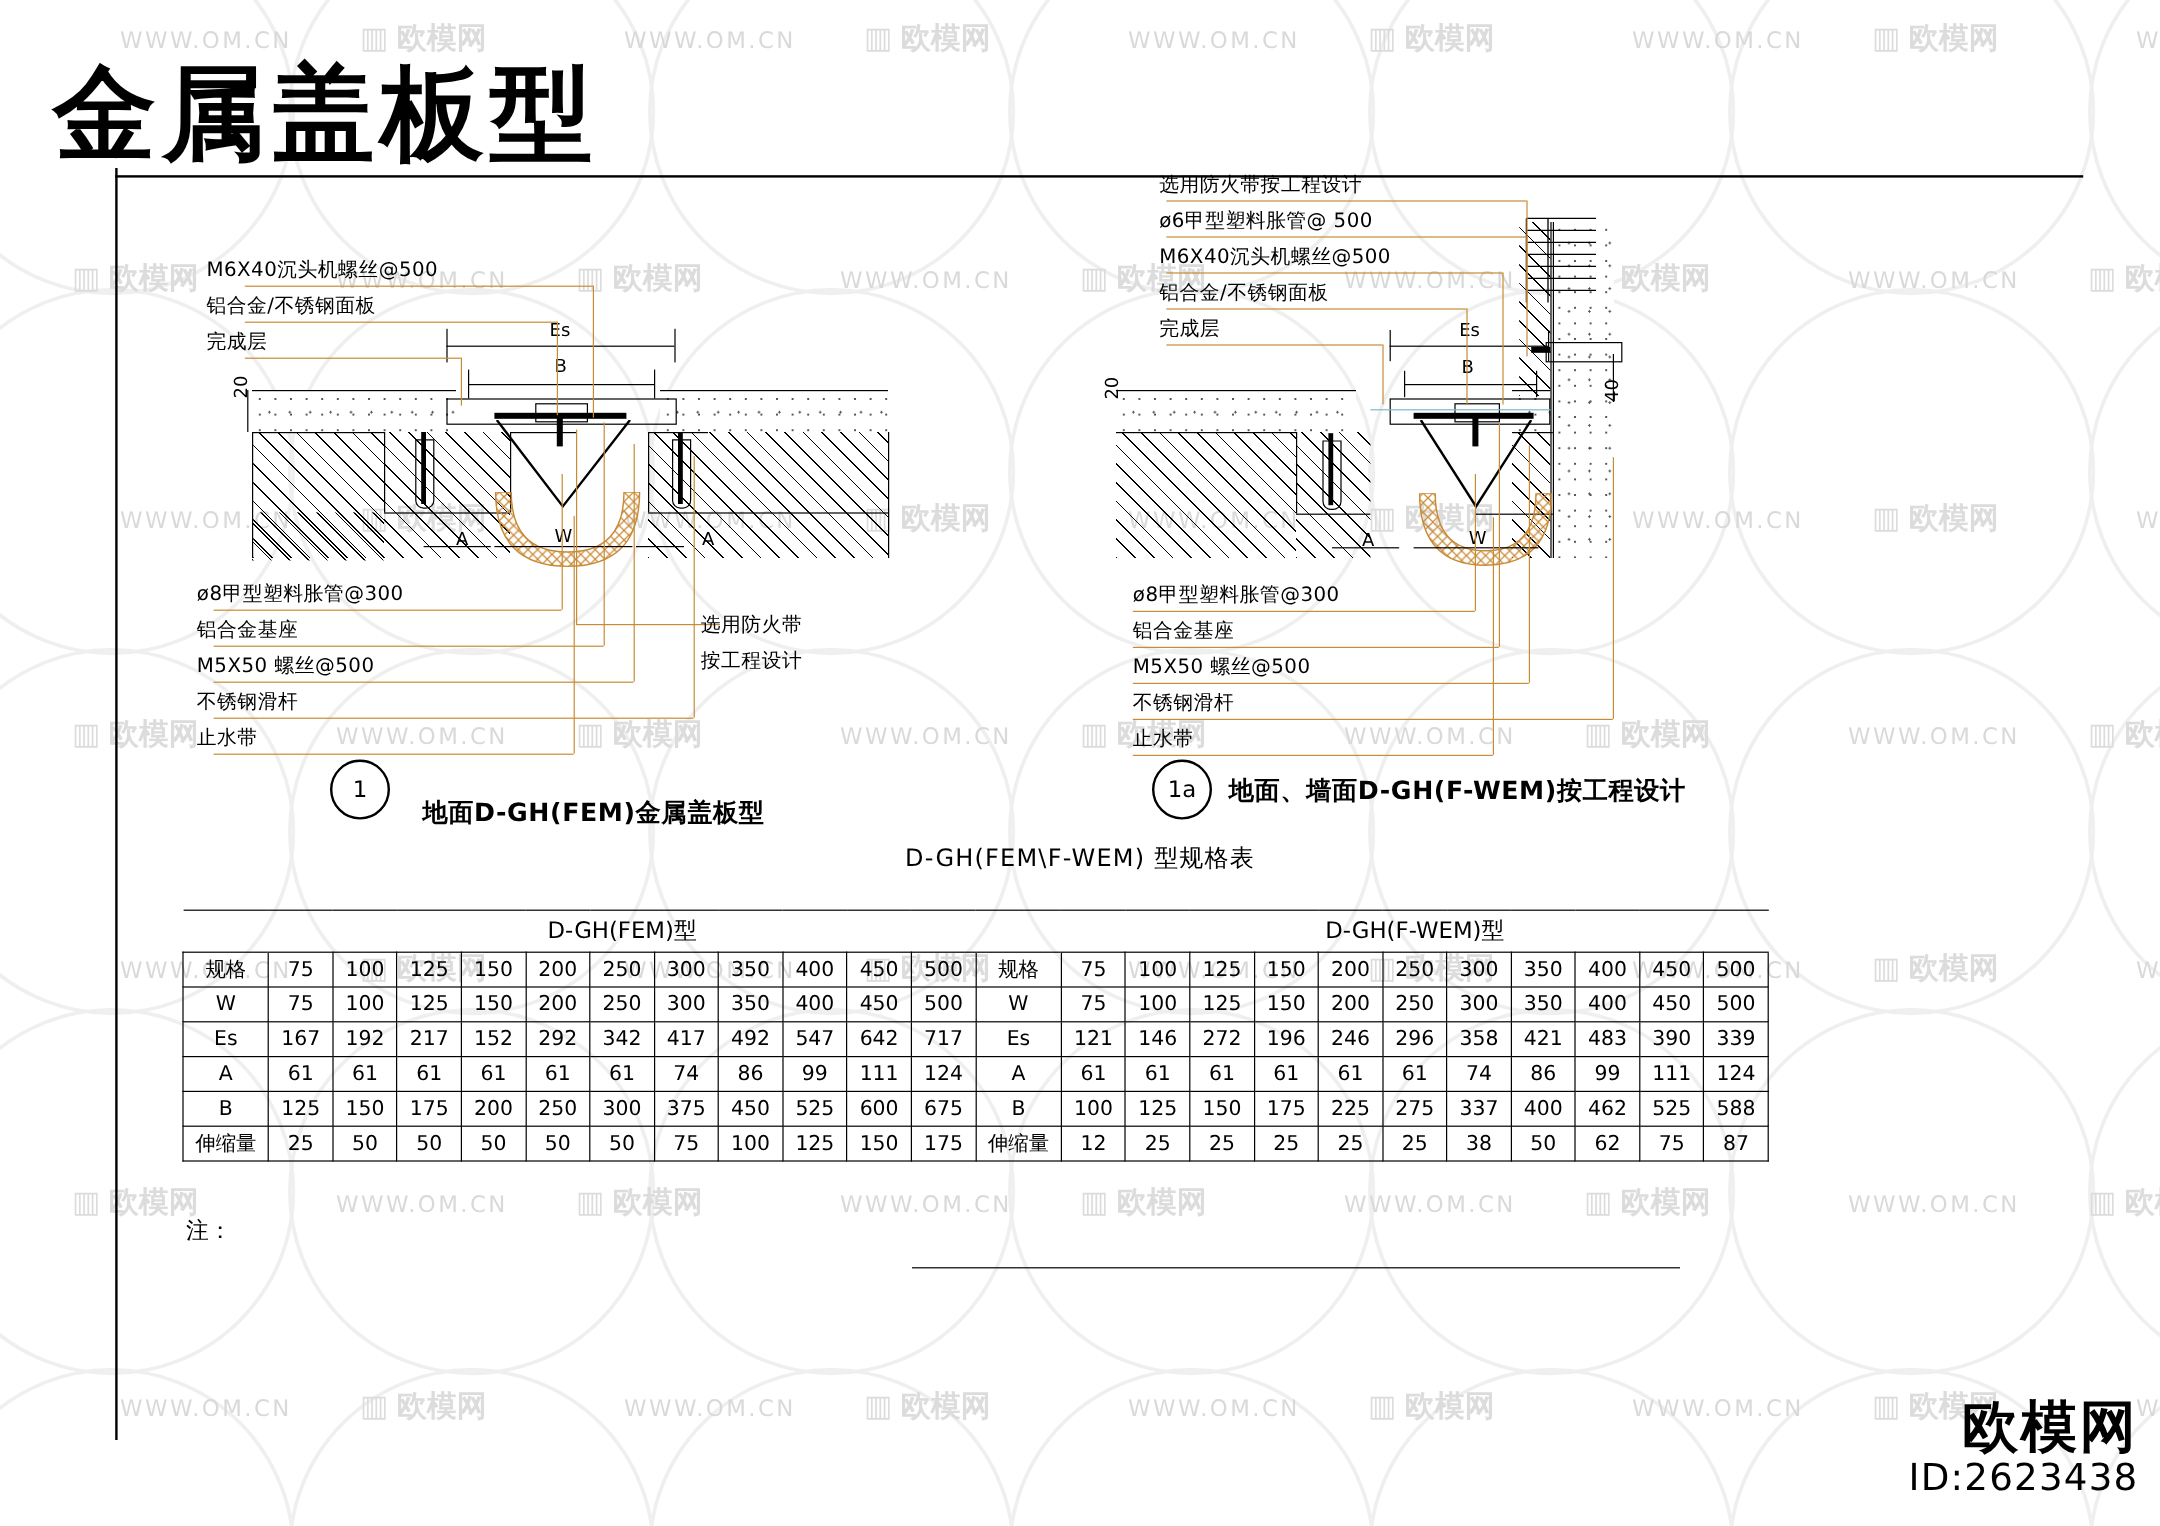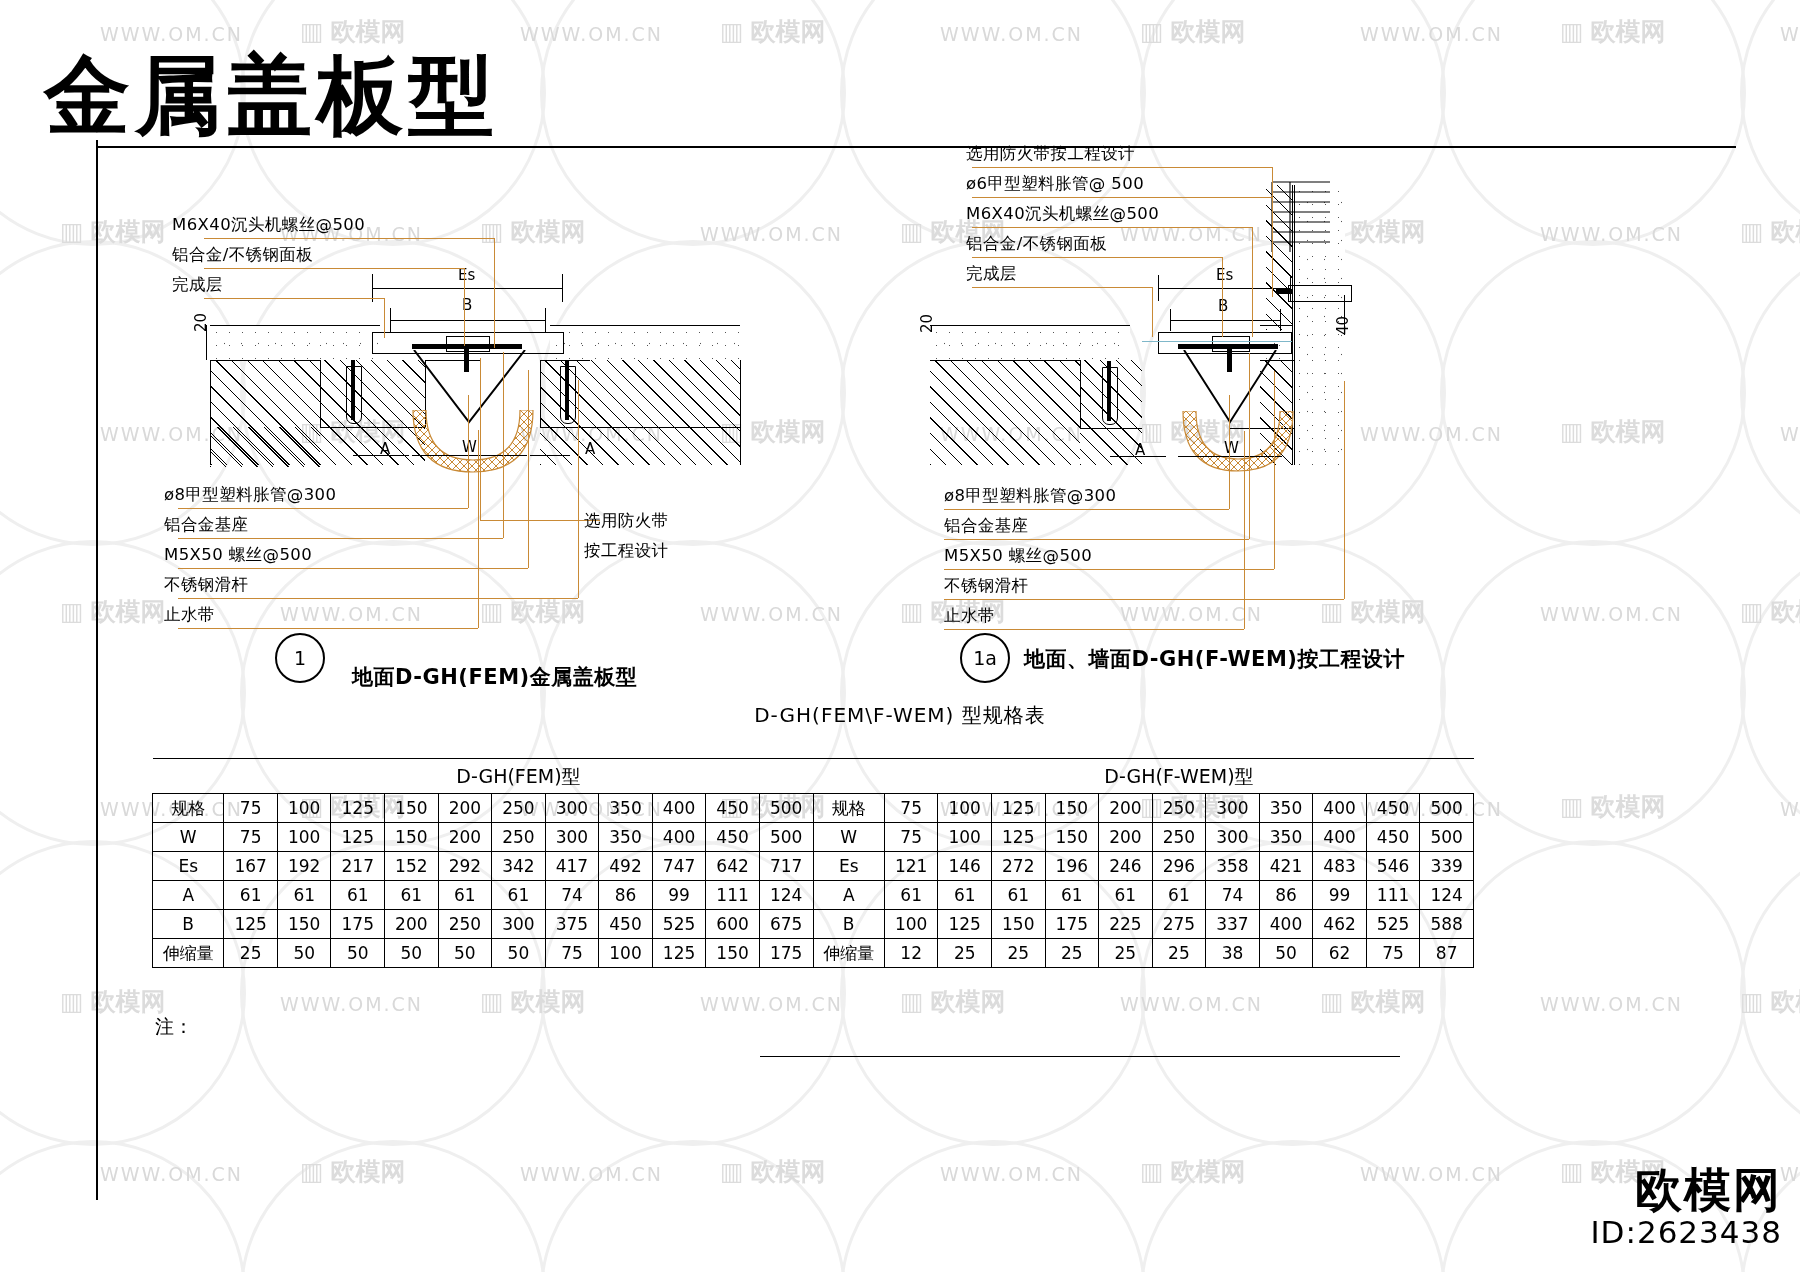--- a/index.html
+++ b/index.html
@@ -469,34 +469,34 @@
         <tr>
           <td class="lbl">Es</td>
           <td>167</td>
           <td>192</td>
           <td>217</td>
           <td>152</td>
           <td>292</td>
           <td>342</td>
           <td>417</td>
           <td>492</td>
-          <td>747</td>
+          <td>547</td>
           <td>642</td>
           <td>717</td>
           <td class="lbl">Es</td>
           <td>121</td>
           <td>146</td>
           <td>272</td>
           <td>196</td>
           <td>246</td>
           <td>296</td>
           <td>358</td>
           <td>421</td>
           <td>483</td>
-          <td>546</td>
+          <td>390</td>
           <td>339</td>
         </tr>
         <tr>
           <td class="lbl">A</td>
           <td>61</td>
           <td>61</td>
           <td>61</td>
           <td>61</td>
           <td>61</td>
           <td>61</td>

